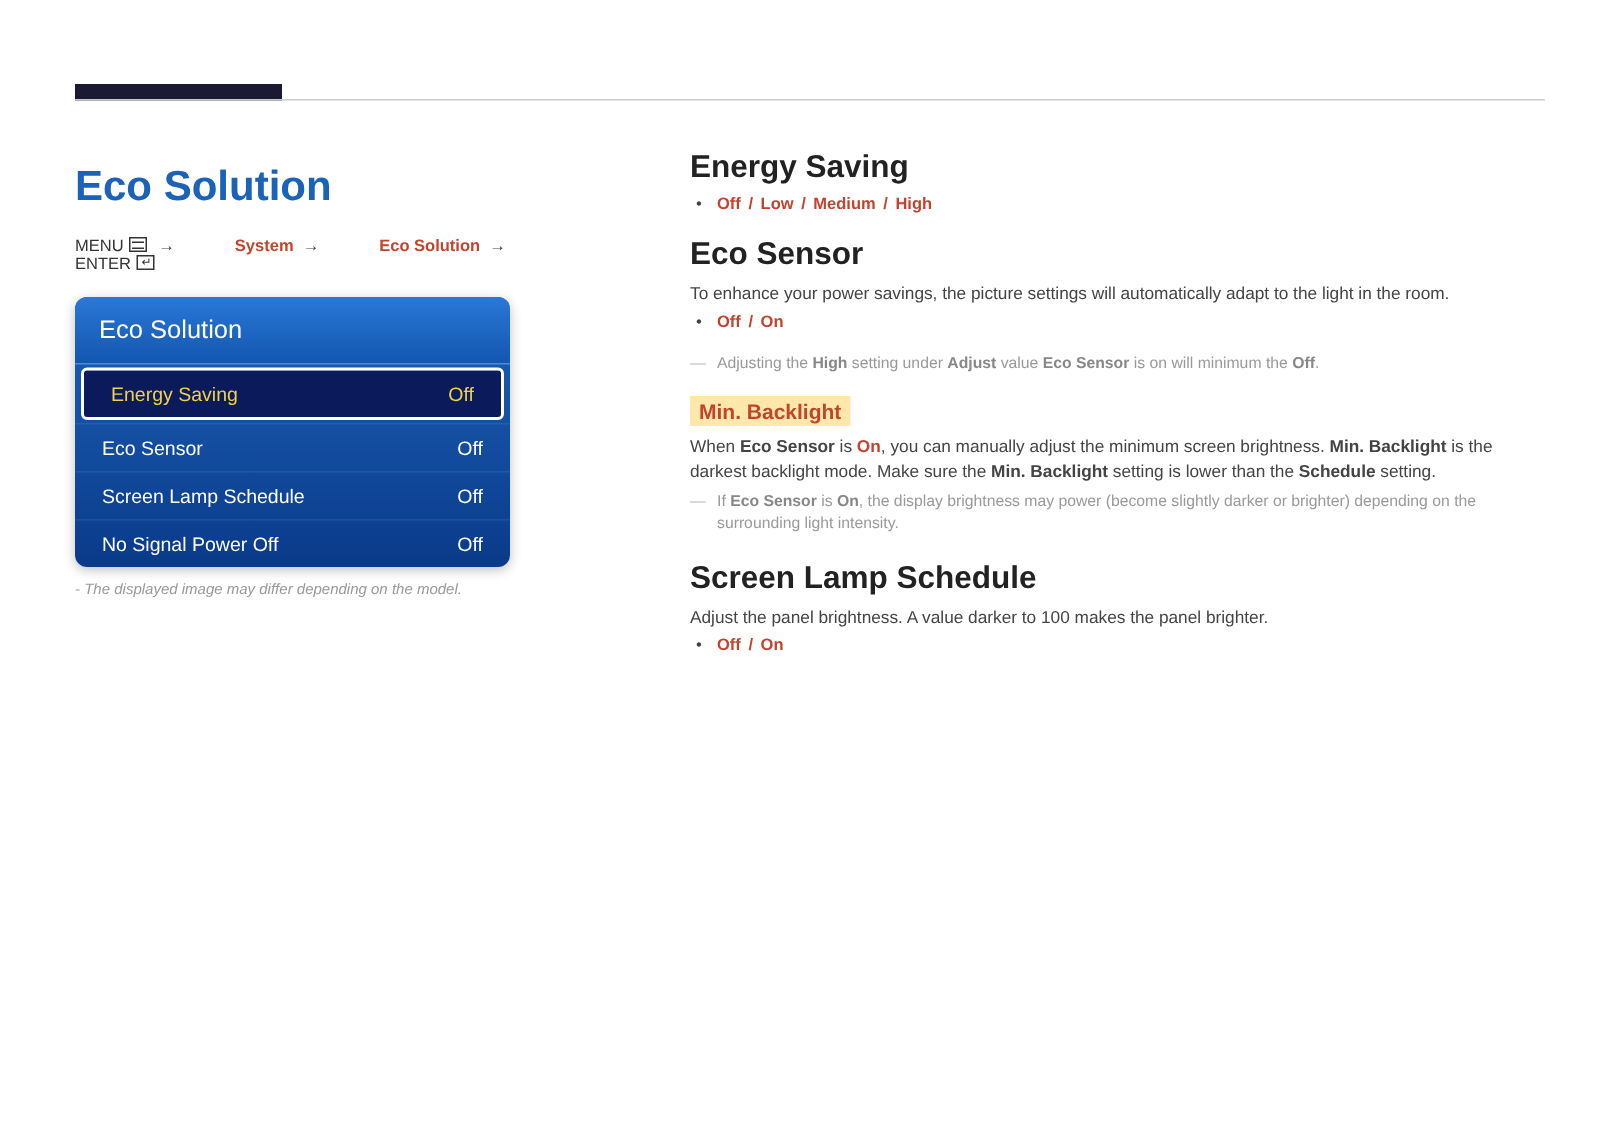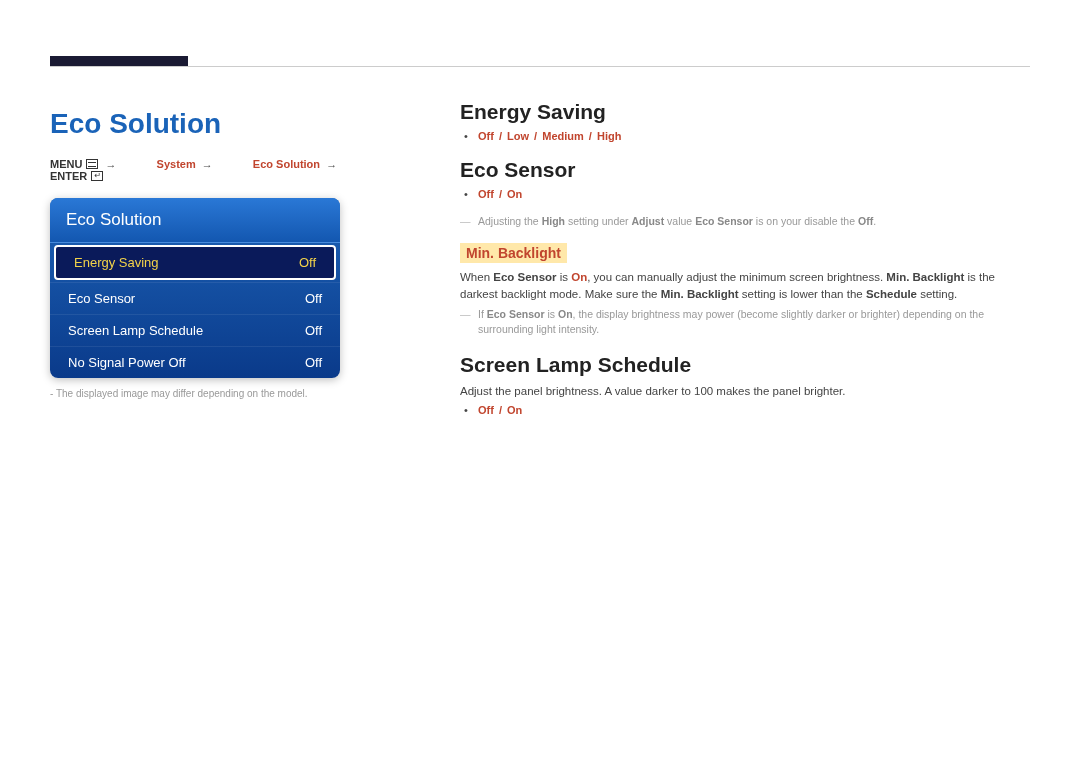--- a/index.html
+++ b/index.html
@@ -36,21 +36,21 @@
   .page-title {
     font-size: 28px;
     font-weight: bold;
     color: #1a63b8;
     margin-bottom: 18px;
   }
   .breadcrumb {
     font-size: 11px;
     margin-bottom: 16px;
   }
-  .breadcrumb .b { font-weight: bold; }
+  .breadcrumb .b { font-weight: normal; }
   .breadcrumb .c { color: #c1452e; font-weight: bold; padding-left: 34px; }
   .breadcrumb .arrow { color: #444; font-weight: bold; padding: 0 3px; }
   .icon-box {
     display: inline-block;
     width: 12px; height: 10px;
     border: 1px solid #333;
     vertical-align: -1px;
     margin: 0 1px;
     position: relative;
   }
@@ -91,20 +91,21 @@
     background: linear-gradient(#0a1a5a, #0a1a5a);
     border: 2px solid #fff;
     margin: 2px 4px;
     border-radius: 4px;
     color: #f2d24a;
   }
   .footnote {
     font-size: 10px;
     color: #999;
     margin-top: 10px;
+    font-style: italic;
   }
 
   .right-col {
     position: absolute;
     left: 460px; right: 50px; top: 100px;
   }
   .h2 {
     font-size: 21px;
     font-weight: bold;
     color: #222;
@@ -209,25 +210,26 @@
 
   <div class="section">
     <div class="h2">Energy Saving</div>
     <div class="bullet">
       <span class="opt">Off</span><span class="opt-sep"> / </span><span class="opt">Low</span><span class="opt-sep"> / </span><span class="opt">Medium</span><span class="opt-sep"> / </span><span class="opt">High</span>
     </div>
   </div>
 
   <div class="section">
     <div class="h2">Eco Sensor</div>
+    <div class="body">To enhance your power savings, the picture settings will automatically adapt to the light in the room.</div>
     <div class="bullet">
       <span class="opt">Off</span><span class="opt-sep"> / </span><span class="opt">On</span>
     </div>
     <div class="note">
-      <span>Adjusting the </span><span class="k">High</span><span> setting under </span><span class="k">Adjust</span><span> value </span><span class="k">Eco Sensor</span><span> is on your disable the </span><span class="k">Off</span><span>.</span>
+      <span>Adjusting the </span><span class="k">High</span><span> setting under </span><span class="k">Adjust</span><span> value </span><span class="k">Eco Sensor</span><span> is on will minimum the </span><span class="k">Off</span><span>.</span>
     </div>
 
     <div class="sub-h">Min. Backlight</div>
     <div class="body">
       <span>When </span><span class="k">Eco Sensor</span><span> is </span><span class="kr">On</span><span>, you can manually adjust the minimum screen brightness. </span><span class="k">Min. Backlight</span><span> is the darkest backlight mode. Make sure the </span><span class="k">Min. Backlight</span><span> setting is lower than the </span><span class="k">Schedule</span><span> setting.</span>
     </div>
     <div class="note">
       <span>If </span><span class="k">Eco Sensor</span><span> is </span><span class="k">On</span><span>, the display brightness may power (become slightly darker or brighter) depending on the surrounding light intensity.</span>
     </div>
   </div>

